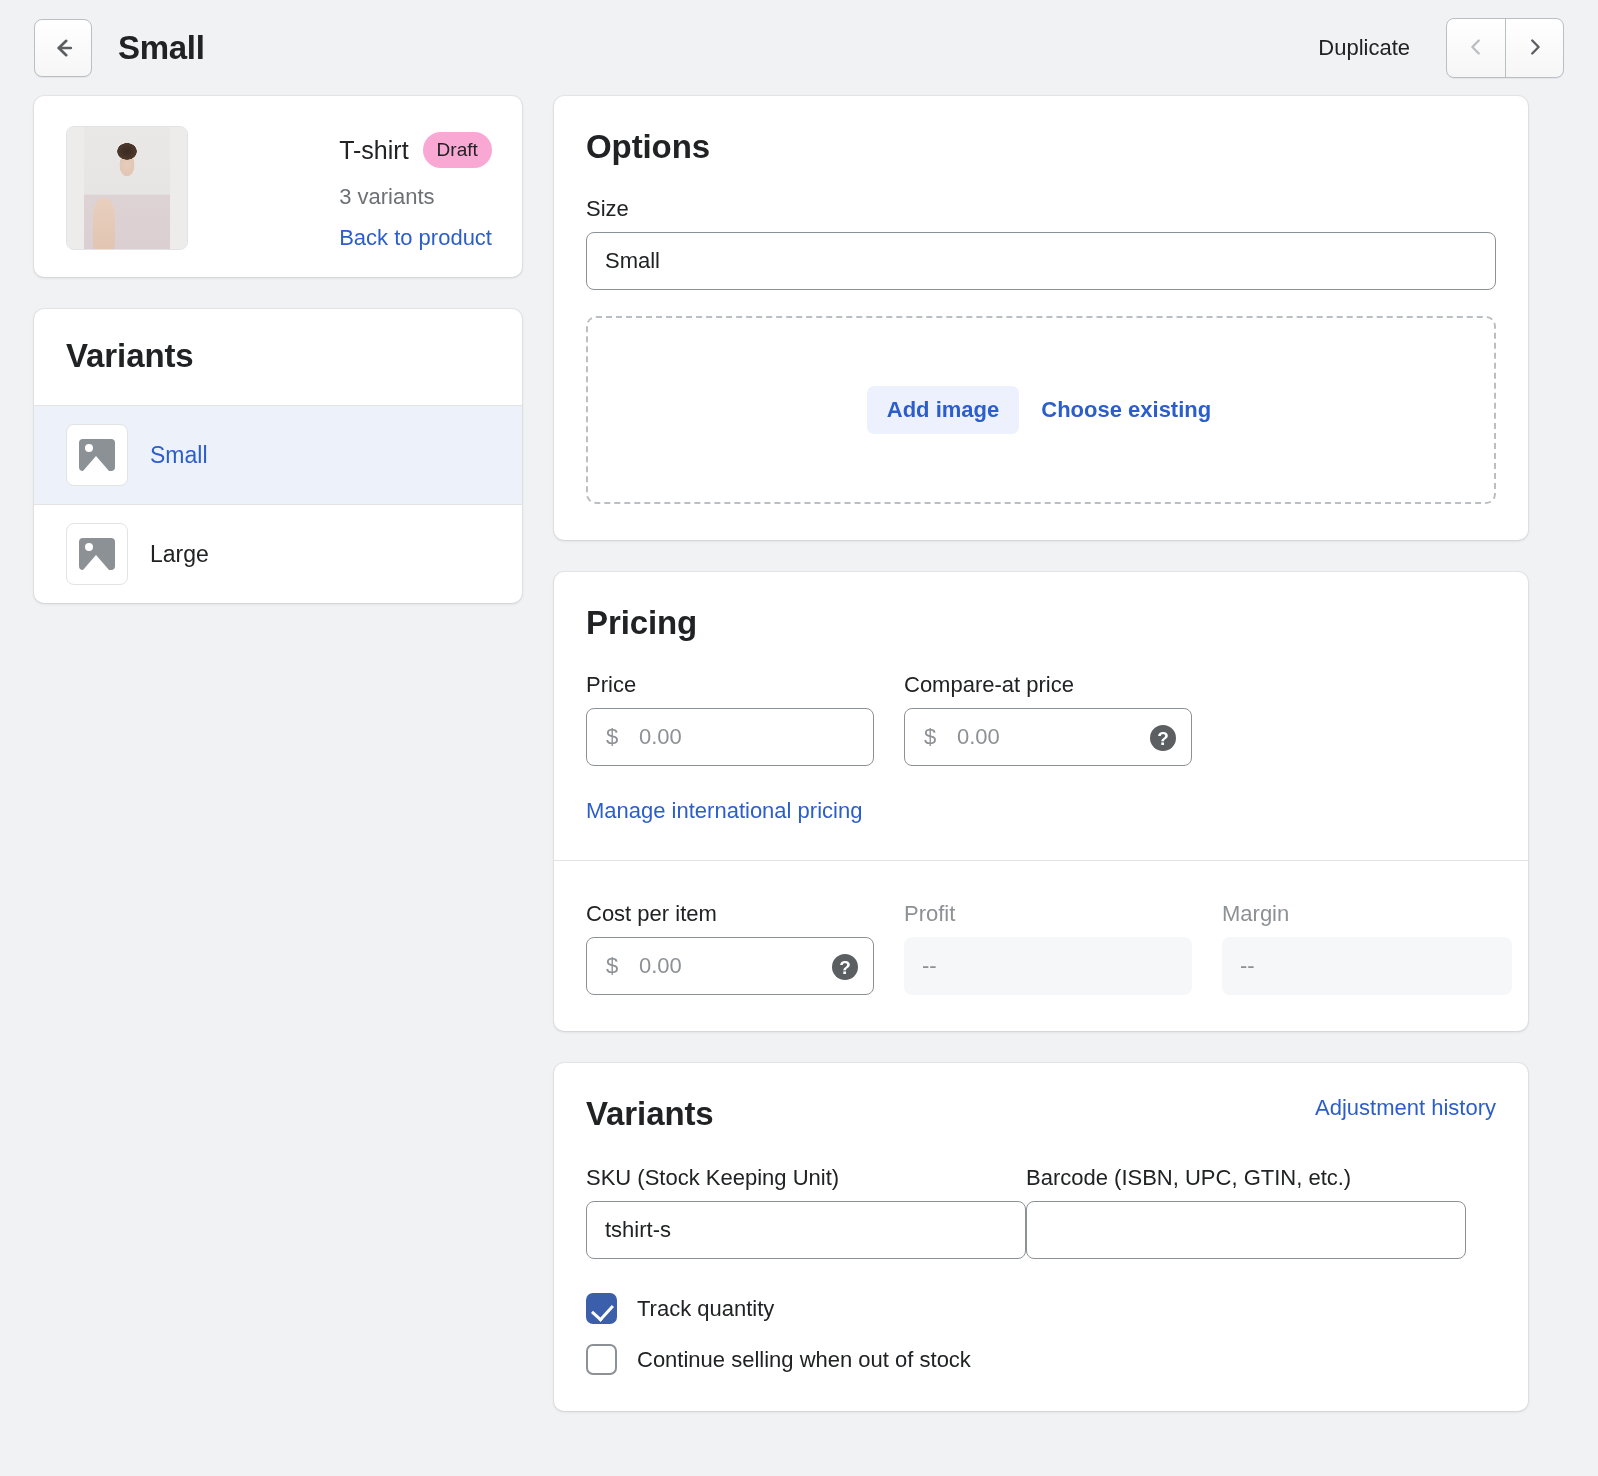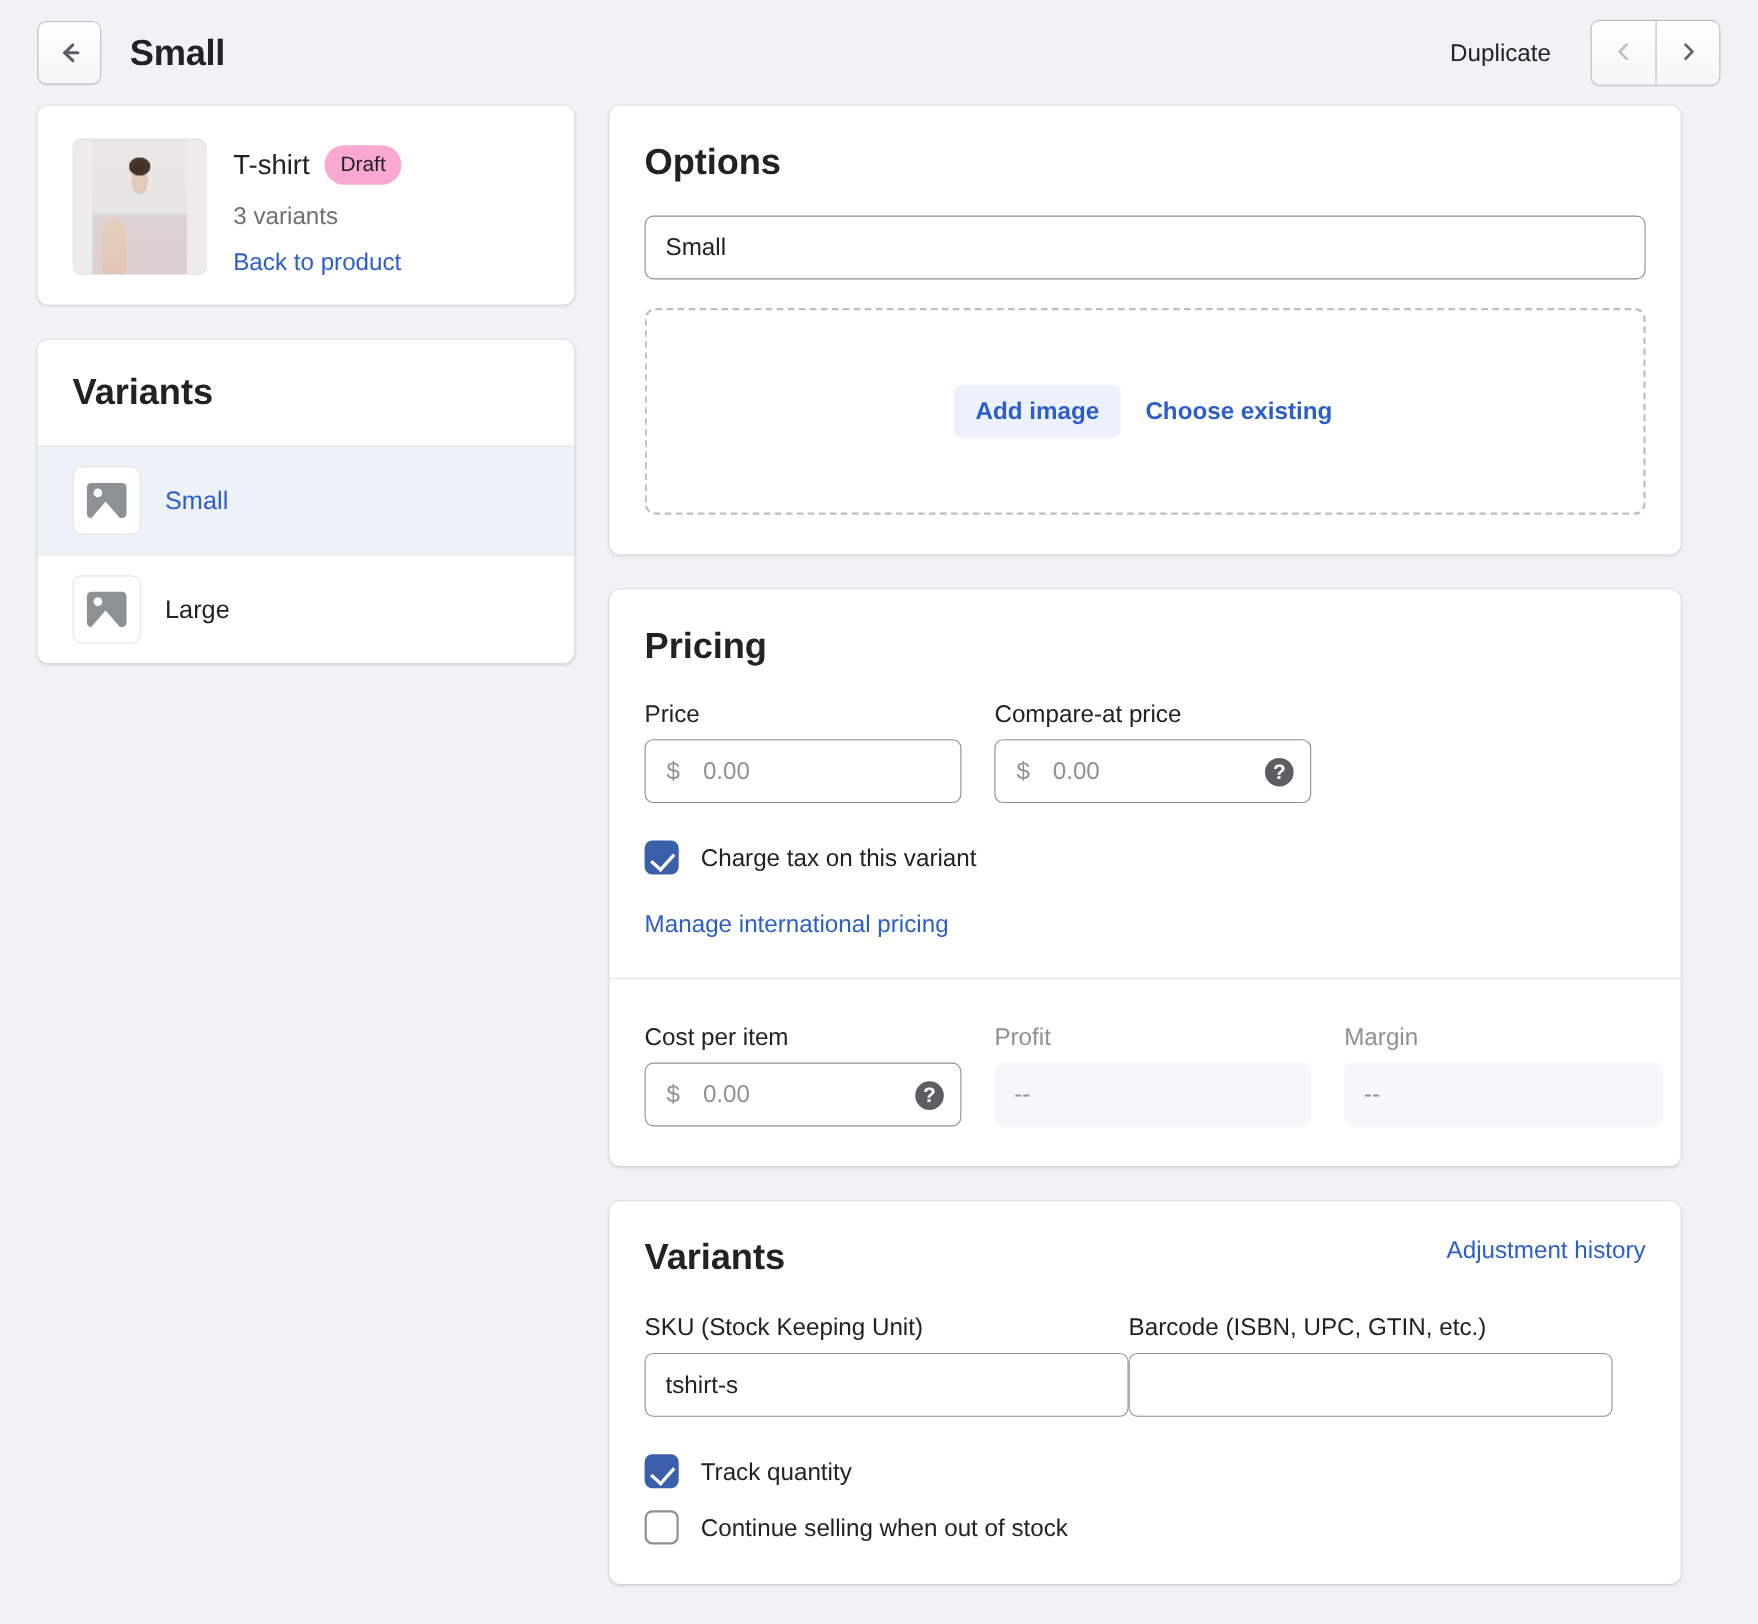--- a/index.html
+++ b/index.html
@@ -77,20 +77,21 @@
     gap: 32px;
   }
   .col-left { width: 488px; flex: none; }
   .col-right { width: 974px; flex: none; }
 
   .card {
     background: #fff;
     border-radius: 10px;
     box-shadow: 0 0 0 1px rgba(63,63,68,0.05), 0 1px 3px rgba(63,63,68,0.15);
     margin-bottom: 32px;
+    justify-content: space-between;
   }
 
   
   .product-card { padding: 30px 30px 26px 32px; display: flex; gap: 24px; }
   .thumb {
     width: 122px; height: 124px;
     border-radius: 8px;
     border: 1px solid #e1e3e5;
     overflow: hidden;
     flex: none;
@@ -386,20 +387,21 @@
     </div>
   </div>
 
   <div class="col-right">
 
     <div class="card">
       <div class="sect">
         <div class="section-title">Options</div>
 
         <div class="size-field">
+          <label class="field-label">Size</label>
           <input class="input" type="text" value="Small" style="">
         </div>
 
         <div class="dropzone">
           <button class="pill-link">Add image</button>
           <button class="plain-link">Choose existing</button>
         </div>
       </div>
     </div>
 
@@ -419,24 +421,20 @@
           <div class="price-col">
             <label class="field-label">Compare-at price</label>
             <div class="money-wrap with-help">
               <span class="currency">$</span>
               <input class="input" type="text" placeholder="0.00" style="">
               <span class="help-icon">?</span>
             </div>
           </div>
         </div>
 
-        <div class="check-row">
-          <span class="checkbox checked"></span>
-          <span class="check-label">Charge tax on this variant</span>
-        </div>
 
         <a class="link manage-link">Manage international pricing</a>
       </div>
 
       <div class="divider"></div>
 
       <div class="sect">
         <div class="cost-row">
           <div class="cost-col">
             <label class="field-label">Cost per item</label>

